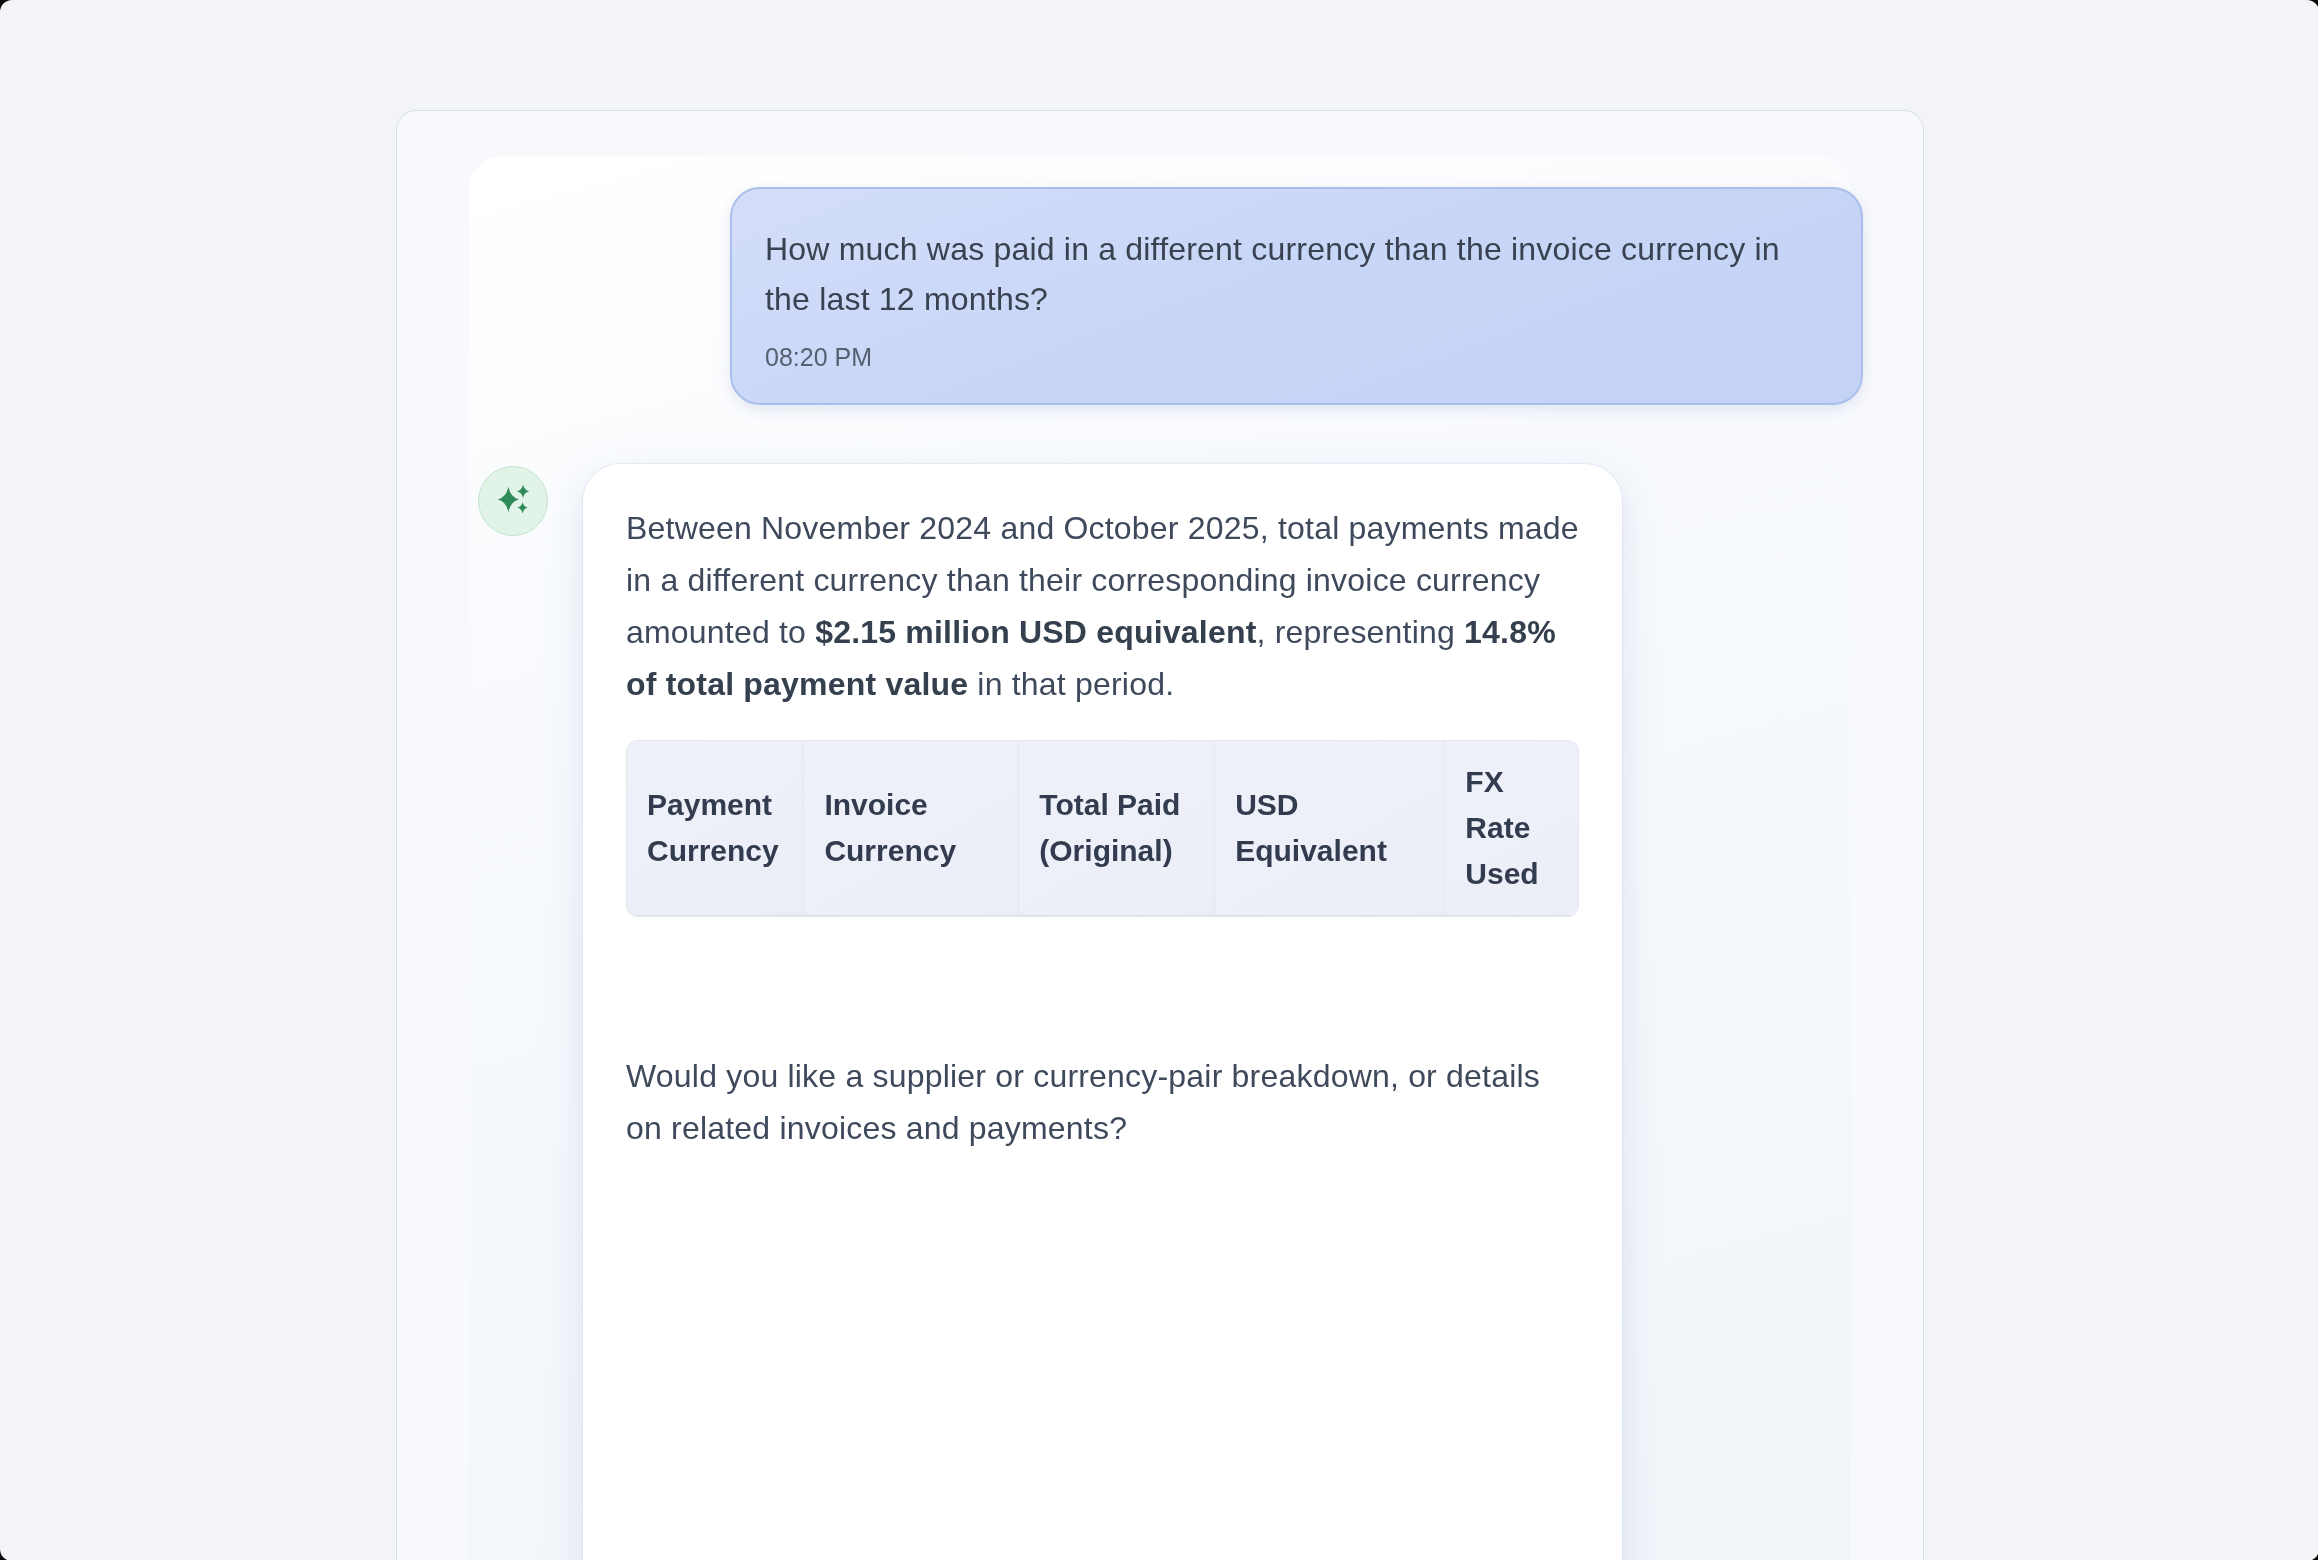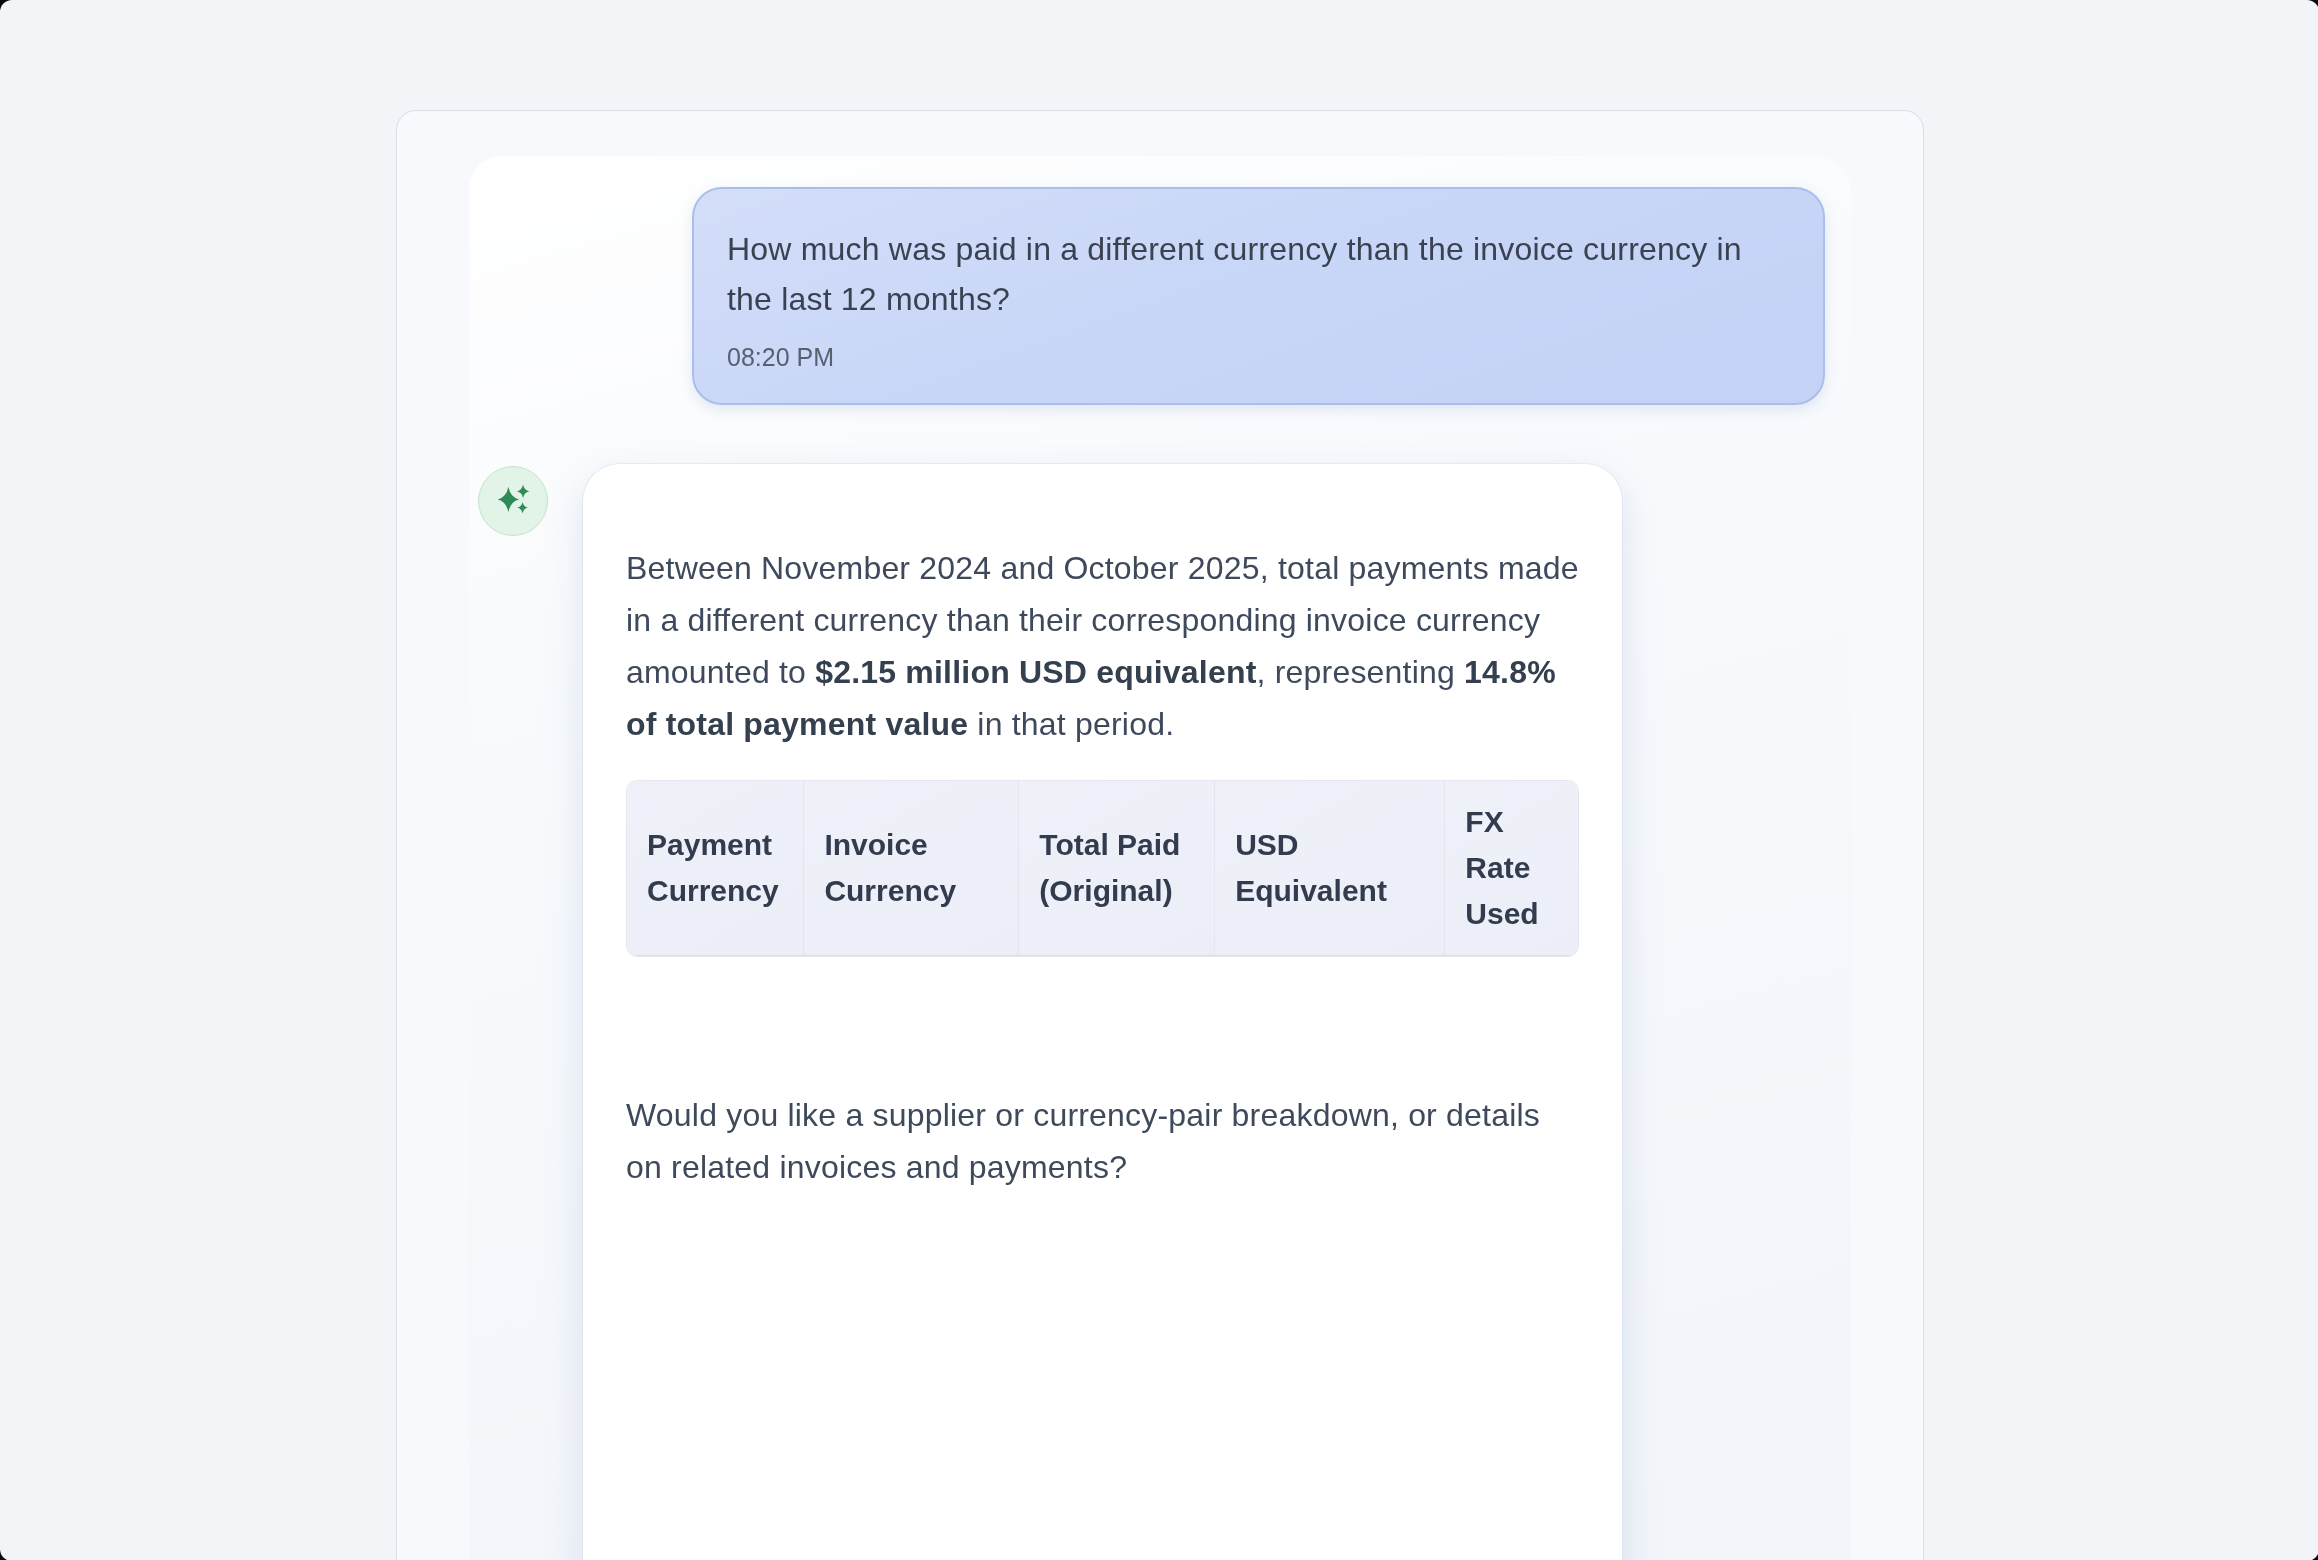--- a/index.html
+++ b/index.html
@@ -23,21 +23,21 @@
     border-radius:20px;
   }
   
   .chat-panel {
     position:absolute; left:469px; top:156px; width:1382px; height:1468px;
     background:linear-gradient(165deg,#ffffff 0%,#f8fafd 30%,#f1f4f9 100%);
     border-radius:33px;
   }
   
   .user-bubble {
-    position:absolute; left:692px; top:187px; width:1133px;
+    position:absolute; left:730px; top:187px; width:1133px;
     border-radius:30px;
     border:2.3px solid #aabeec;
     background:linear-gradient(160deg,#d4def9 0%,#c8d6f7 45%,#c3d2f5 100%);
     padding:35px 33px 30px 33px;
     box-shadow:0 4.6px 13.7px rgba(140,160,200,0.22);
   }
   .user-bubble .msg {
     font-size:32px; line-height:50px; color:#3a4150;
     letter-spacing:0.2px;
   }
@@ -55,21 +55,21 @@
   .assistant-avatar svg { width:41px; height:41px; }
   .assistant-card {
     position:absolute; left:583px; top:464px; width:1039px; height:1248px;
     background:#ffffff;
     border-radius:37px;
     box-shadow:0 13.7px 38px rgba(150,170,205,0.28), 0 0 0 0.8px rgba(226,233,245,0.85);
     padding:38px 43px;
     overflow:hidden;
   }
   .assistant-card .para {
-    font-size:32px; line-height:52px; color:#3e4a5c; letter-spacing:0.2px;margin-top:40px;
+    font-size:32px; line-height:52px; color:#3e4a5c; letter-spacing:0.2px;
   }
   .assistant-card .para b { font-weight:700; color:#35404f; }
   
   .table-wrap {
     margin-top:30px;
     border:0.8px solid #e4e7f0;
     border-radius:11px;
     overflow:hidden;
     background:#f9fafd;
   }

